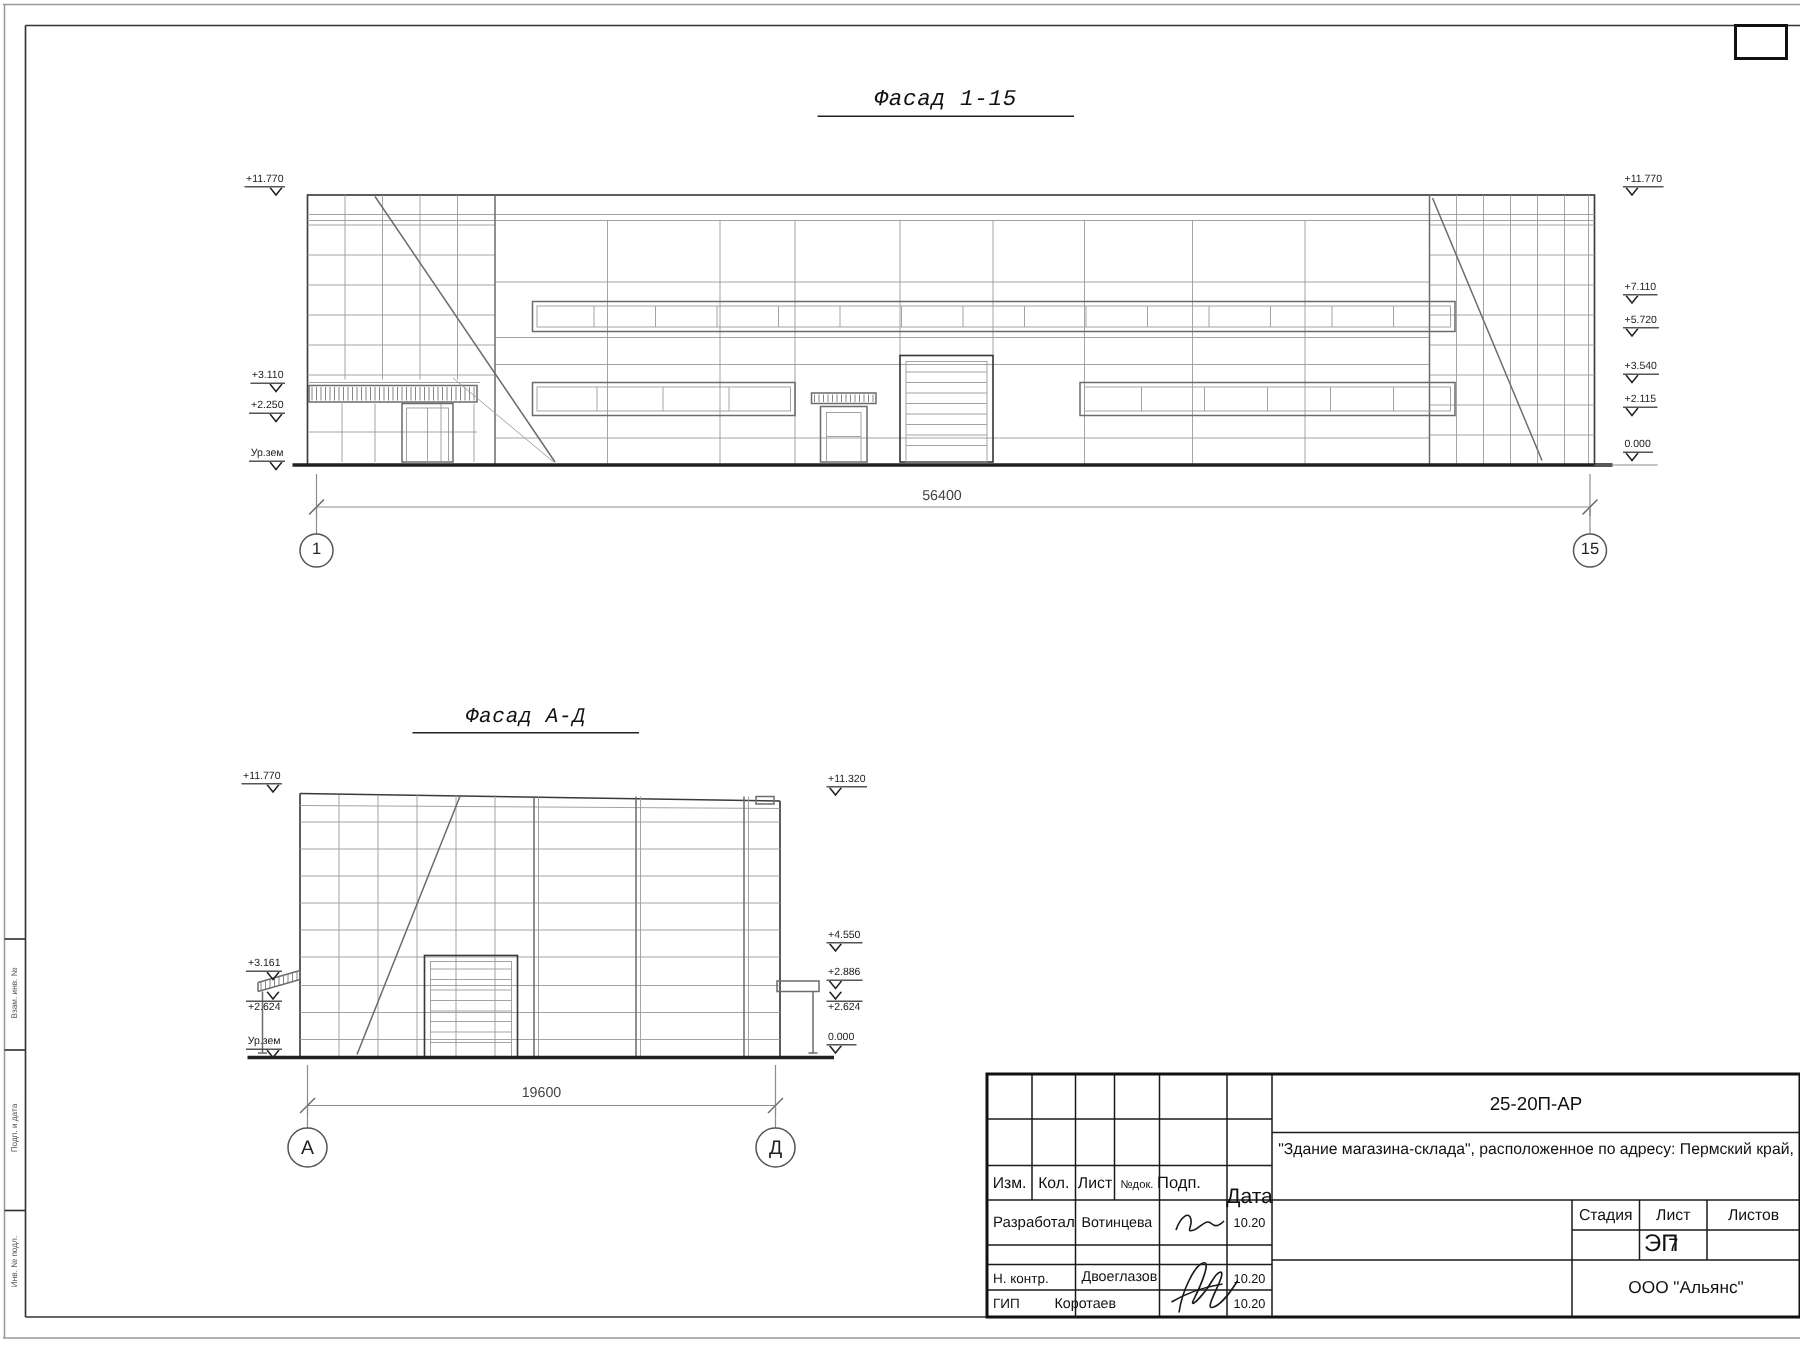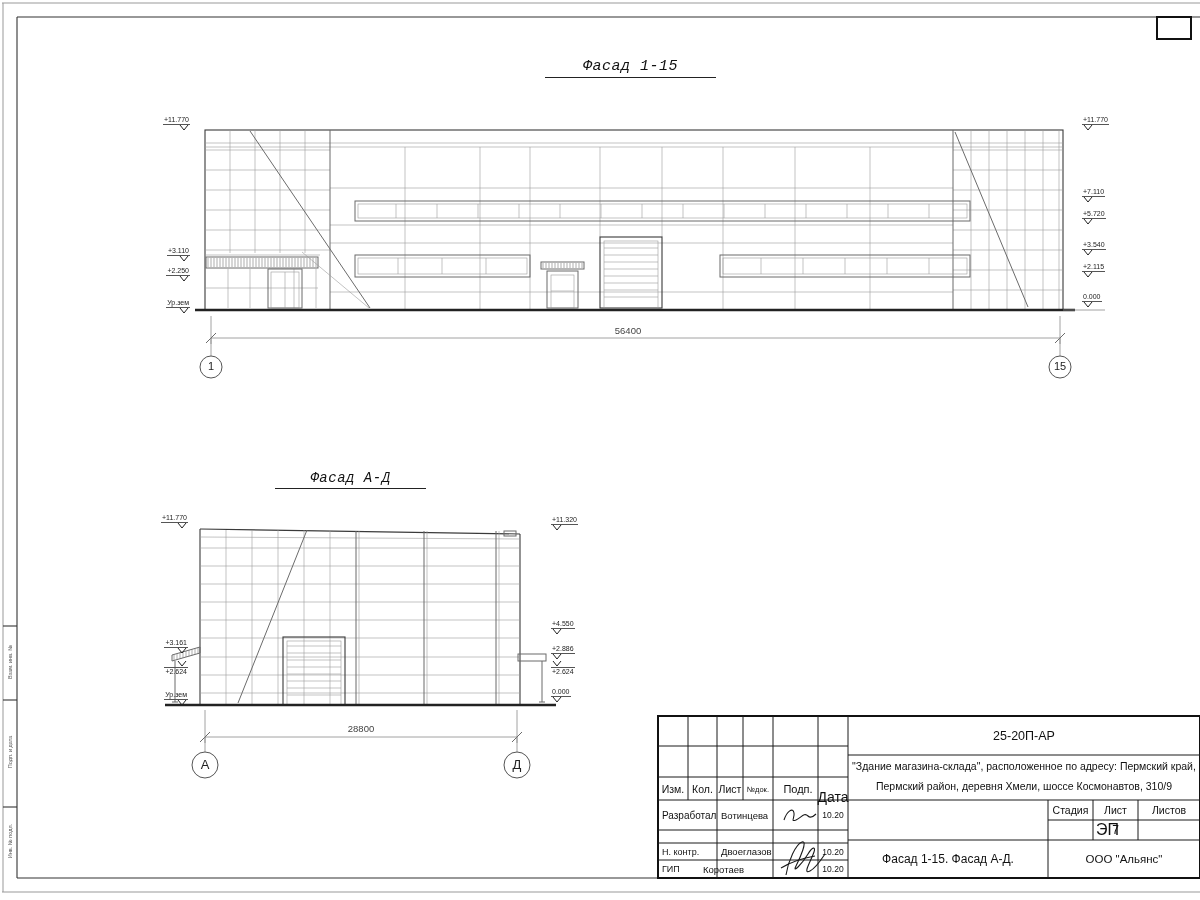--- a/index.html
+++ b/index.html
@@ -420,37 +420,36 @@
       </svg>
     <span class="mtt">+2.624</span>
   </div>
   <div class="mark mr" style="left:551px;top:688px;">
     <span class="mt">0.000</span>
     <svg class="mg" width="10" height="6" viewBox="0 0 10 6">
         <polyline points="1,0 5,5 9,0"></polyline>
       </svg>
   </div>
 
-  <div class="dimlbl" style="left:331px;top:723px;width:60px;">28800</div>
+  <div class="dimlbl" style="left:331px;top:723px;width:60px;">19600</div>
   <div class="axlbl axbig" style="left:192px;top:757px;width:26px;">А</div>
   <div class="axlbl axbig" style="left:504px;top:757px;width:26px;">Д</div>
 
   <div class="rot" style="left:-25px;top:659px;">Взам. инв. №</div>
   <div class="rot" style="left:-25px;top:749px;">Подп. и дата</div>
   <div class="rot" style="left:-25px;top:838px;">Инв. № подл.</div>
 
   <div class="tbt" style="left:848px;top:718px;width:352px;height:35px;font-size:12.5px;">25-20П-АР</div>
   <div class="tbt" style="left:850px;top:756px;width:348px;height:20px;font-size:10.5px;">"Здание магазина-склада", расположенное по адресу: Пермский край,</div>
-  <div class="tbt" style="left:850px;top:776px;width:348px;height:20px;font-size:10.5px;">Пермский район, деревня Хмели, шоссе Космонавтов, 310/9</div>
 
   <div class="tbt" style="left:658px;top:779px;width:30px;height:20px;font-size:10.5px;">Изм.</div>
   <div class="tbt" style="left:688px;top:779px;width:29px;height:20px;font-size:10.5px;">Кол.</div>
   <div class="tbt" style="left:717px;top:779px;width:26px;height:20px;font-size:10.5px;">Лист</div>
   <div class="tbt" style="left:743px;top:779px;width:30px;height:20px;font-size:7.5px;">№док.</div>
-  <div class="tbt" style="left:773px;top:779px;width:26px;height:20px;font-size:11px;margin-left:12px;">Подп.</div>
+  <div class="tbt" style="left:773px;top:779px;width:26px;height:20px;font-size:11px;">Подп.</div>
   <div class="tbt" style="left:818px;top:779px;width:30px;height:36px;font-size:14px;">Дата</div>
 
   <div class="tbt tl" style="left:659px;top:805px;width:57px;height:20px;font-size:10px;">Разработал</div>
   <div class="tbt tl" style="left:718px;top:805px;width:54px;height:20px;font-size:9.5px;">Вотинцева</div>
   <div class="tbt" style="left:818px;top:805px;width:30px;height:20px;font-size:8.5px;">10.20</div>
 
   <div class="tbt tl" style="left:659px;top:844px;width:57px;height:15px;font-size:9px;">Н. контр.</div>
   <div class="tbt tl" style="left:718px;top:844px;width:54px;height:15px;font-size:9.5px;">Двоеглазов</div>
   <div class="tbt" style="left:818px;top:844px;width:30px;height:15px;font-size:8.5px;">10.20</div>
 
@@ -458,16 +457,15 @@
   <div class="tbt tl" style="left:700px;top:861px;width:54px;height:16px;font-size:9.5px;">Коротаев</div>
   <div class="tbt" style="left:818px;top:861px;width:30px;height:16px;font-size:8.5px;">10.20</div>
 
 
   <div class="tbt" style="left:1048px;top:801px;width:45px;height:18px;font-size:10.5px;">Стадия</div>
   <div class="tbt" style="left:1093px;top:801px;width:45px;height:18px;font-size:10.5px;">Лист</div>
   <div class="tbt" style="left:1138px;top:801px;width:62px;height:18px;font-size:10.5px;">Листов</div>
   <div class="tbt" style="left:1048px;top:820px;width:29px;height:20px;font-size:16px;padding-left:45px;">ЭП</div>
   <div class="tbt" style="left:1093px;top:820px;width:45px;height:20px;font-size:12px;">7</div>
 
-  <div class="tbt" style="left:850px;top:840px;width:196px;height:38px;font-size:12px;">Фасад 1-15. Фасад А-Д.</div>
   <div class="tbt" style="left:1048px;top:840px;width:152px;height:38px;font-size:11.5px;">ООО "Альянс"</div>
 
 </div>
 
 </body></html>

